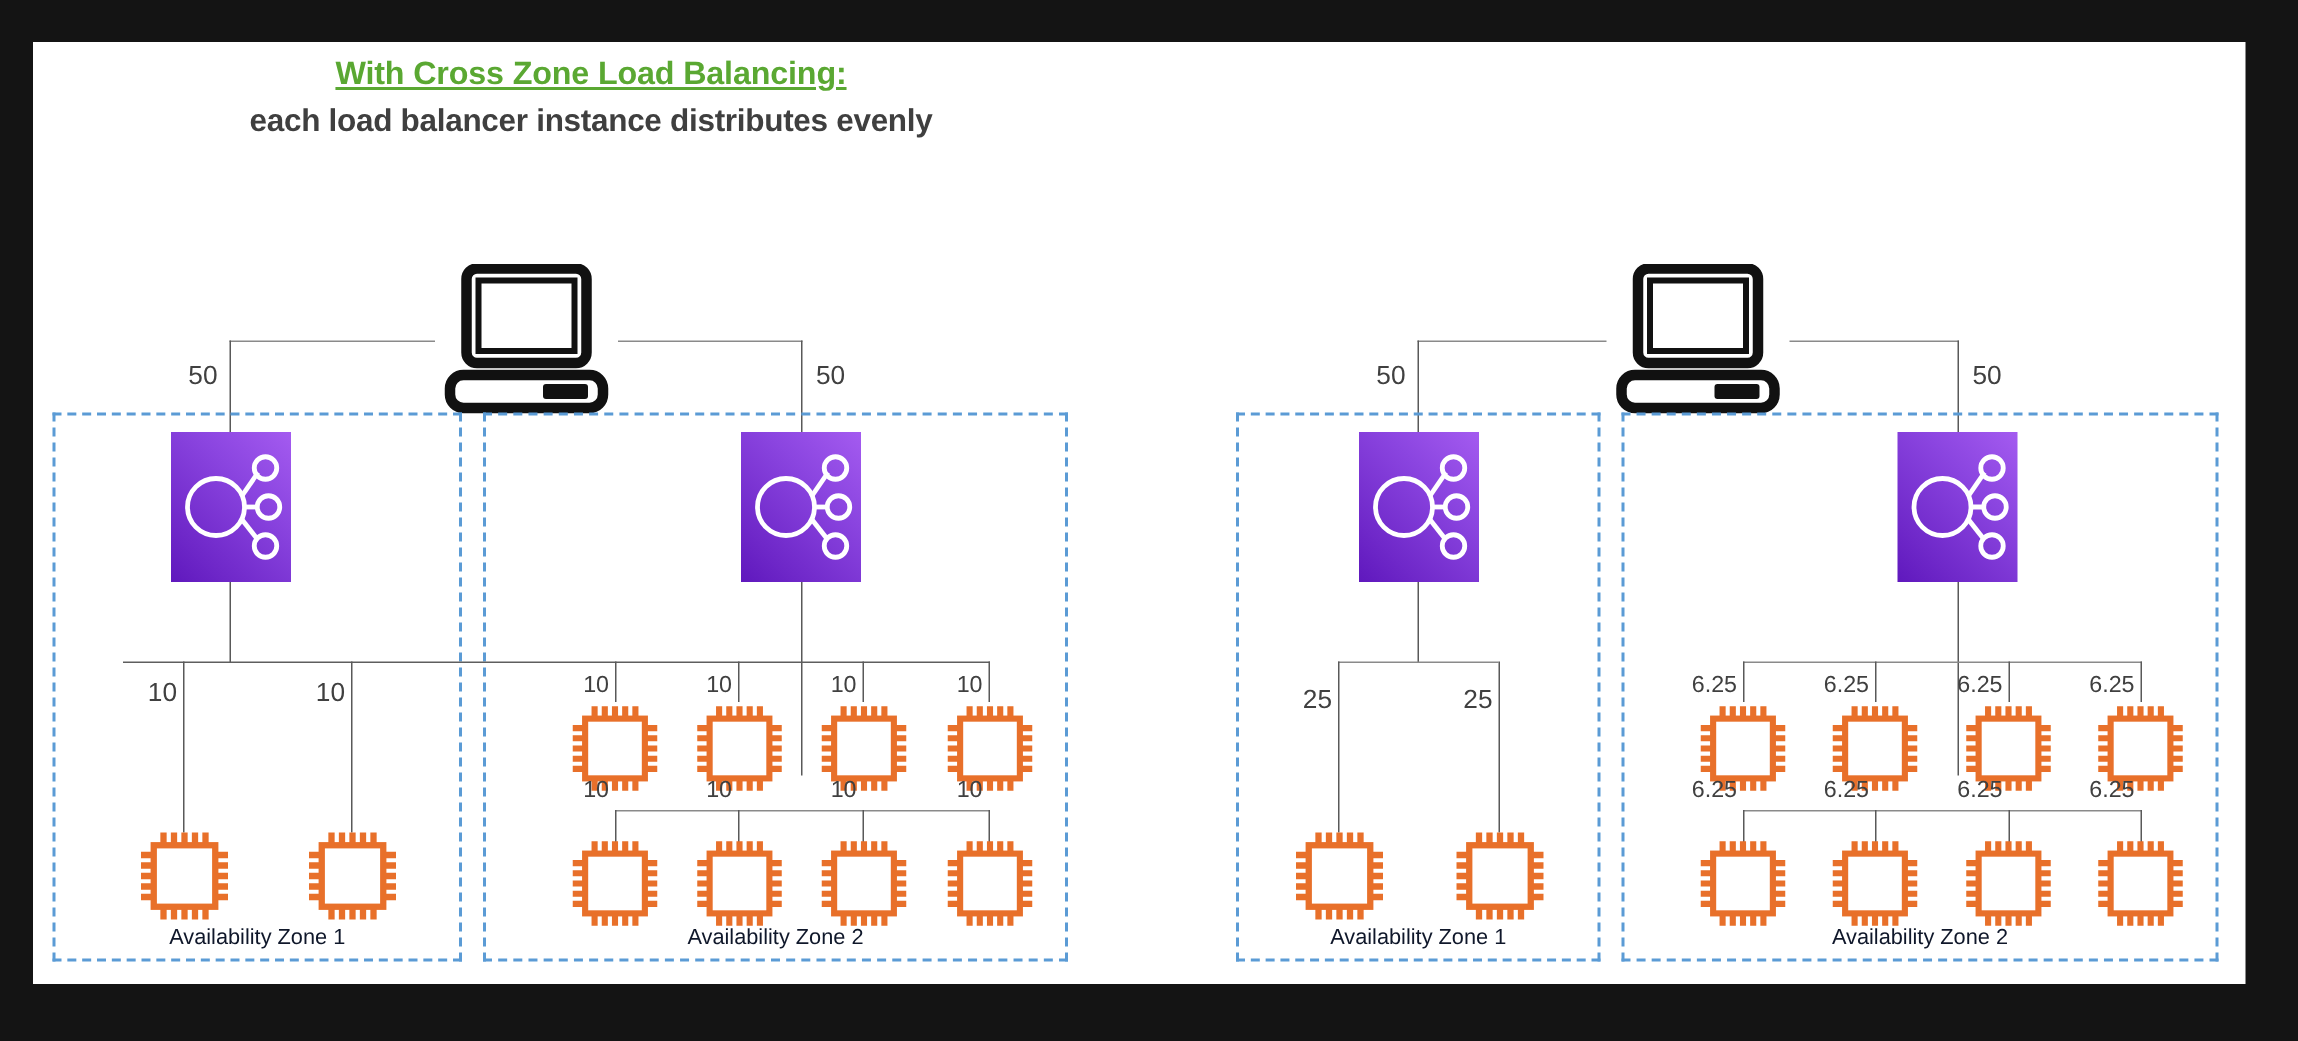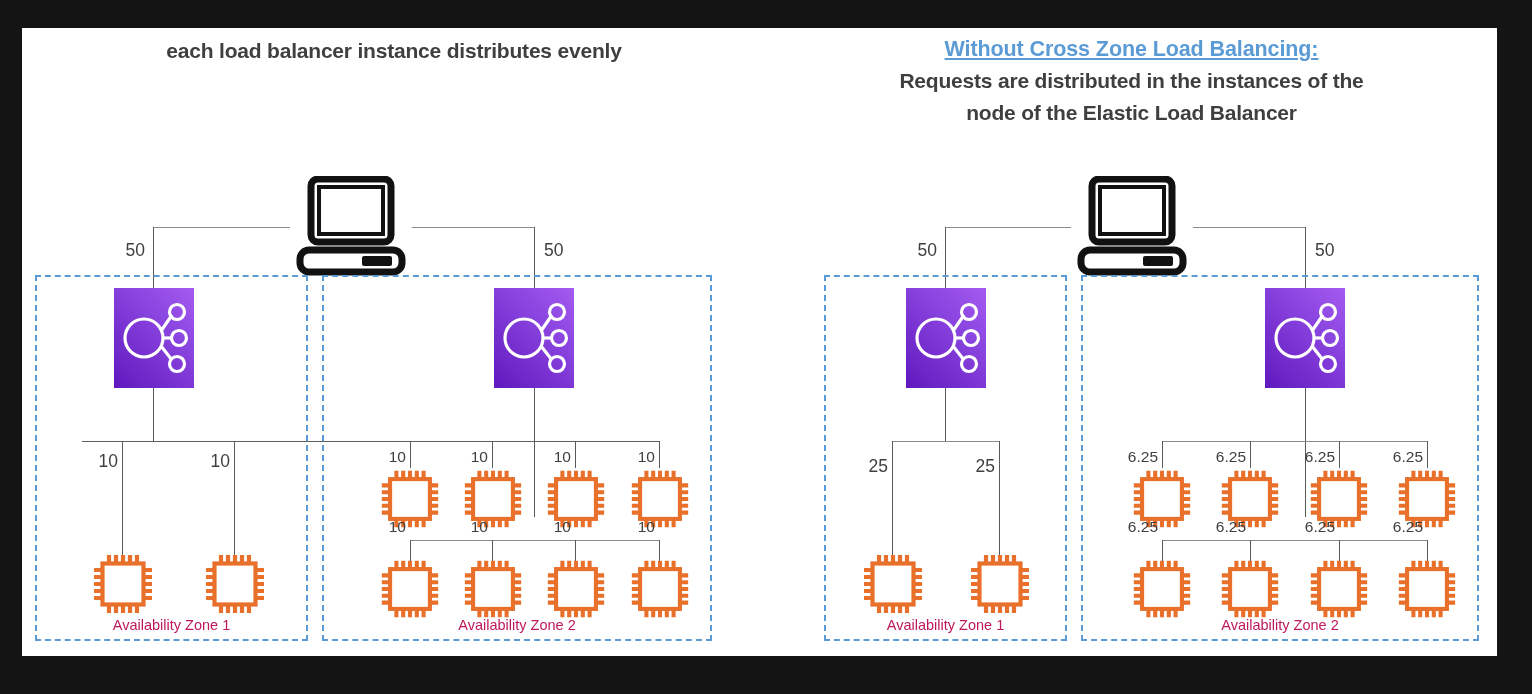--- a/index.html
+++ b/index.html
@@ -38,21 +38,21 @@
 
   
   .az{
     position:absolute;
     border:2px dashed #5b9bd5;
     box-sizing:border-box;
     background:transparent;
   }
   .az-label{
     position:absolute;left:0;right:0;bottom:6px;
-    text-align:center;color:#be185d;font-size:14.5px;
+    text-align:center;color:#0f172a;font-size:14.5px;
   }
 
   
   .vline{position:absolute;background:#595959;width:1.4px;}
   .hline{position:absolute;background:#8a8a8a;height:1.4px;}
   .hline.dark{background:#5e5e5e;}
 
   .num{
     position:absolute;color:#404040;font-size:17.5px;
     white-space:nowrap;text-align:right;
@@ -75,20 +75,21 @@
   .ec2 svg{width:100%;height:100%;display:block;}
 </style>
 </head>
 <body>
 
 <div id="canvas">
 
   <div class="panel" id="panel-left">
 
     <div class="heading">
+      <div class="h-title h-green">With Cross Zone Load Balancing:</div>
       <div class="h-sub">each load balancer instance distributes evenly</div>
     </div>
 
     <div class="computer" style="left:268px;top:148px;width:122px;height:100px;">
       <svg viewBox="0 0 122 100">
         <rect x="21" y="3" width="80" height="63" rx="7" fill="none" stroke="#111" stroke-width="7"></rect>
         <rect x="29" y="11" width="64" height="47" fill="none" stroke="#111" stroke-width="4"></rect>
         <rect x="10" y="74" width="102" height="22" rx="9" fill="none" stroke="#111" stroke-width="7"></rect>
         <rect x="72" y="80" width="30" height="10" rx="2" fill="#111"></rect>
       </svg>
@@ -271,25 +272,20 @@
         <path d="M21 55.5V64M28 55.5V64M35 55.5V64M42 55.5V64M49 55.5V64"></path>
         <path d="M14.5 21H6M14.5 28H6M14.5 35H6M14.5 42H6M14.5 49H6"></path>
         <path d="M55.5 21H64M55.5 28H64M55.5 35H64M55.5 42H64M55.5 49H64"></path>
       </g>
         </svg>
     </div>
   </div>
 
   <div class="panel" id="panel-right">
 
-    <div class="heading">
-      <div class="h-title h-blue">Without Cross Zone Load Balancing:</div>
-      <div class="h-sub">Requests are distributed in the instances of the</div>
-      <div class="h-sub">node of the Elastic Load Balancer</div>
-    </div>
 
     <div class="computer" style="left:305px;top:148px;width:122px;height:100px;">
       <svg viewBox="0 0 122 100">
         <rect x="21" y="3" width="80" height="63" rx="7" fill="none" stroke="#111" stroke-width="7"></rect>
         <rect x="29" y="11" width="64" height="47" fill="none" stroke="#111" stroke-width="4"></rect>
         <rect x="10" y="74" width="102" height="22" rx="9" fill="none" stroke="#111" stroke-width="7"></rect>
         <rect x="72" y="80" width="30" height="10" rx="2" fill="#111"></rect>
       </svg>
     </div>
 

